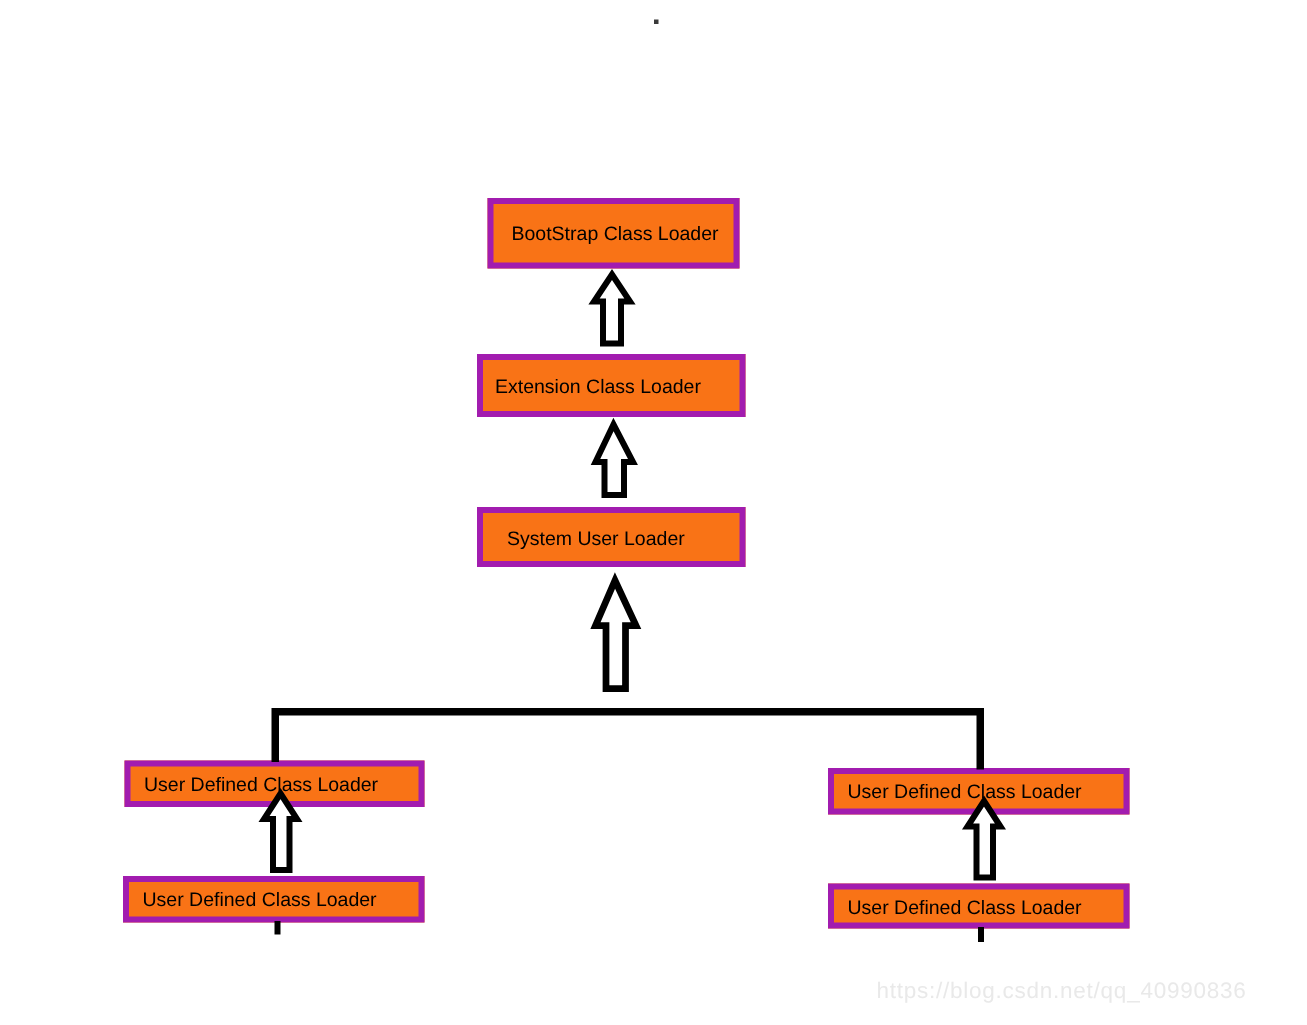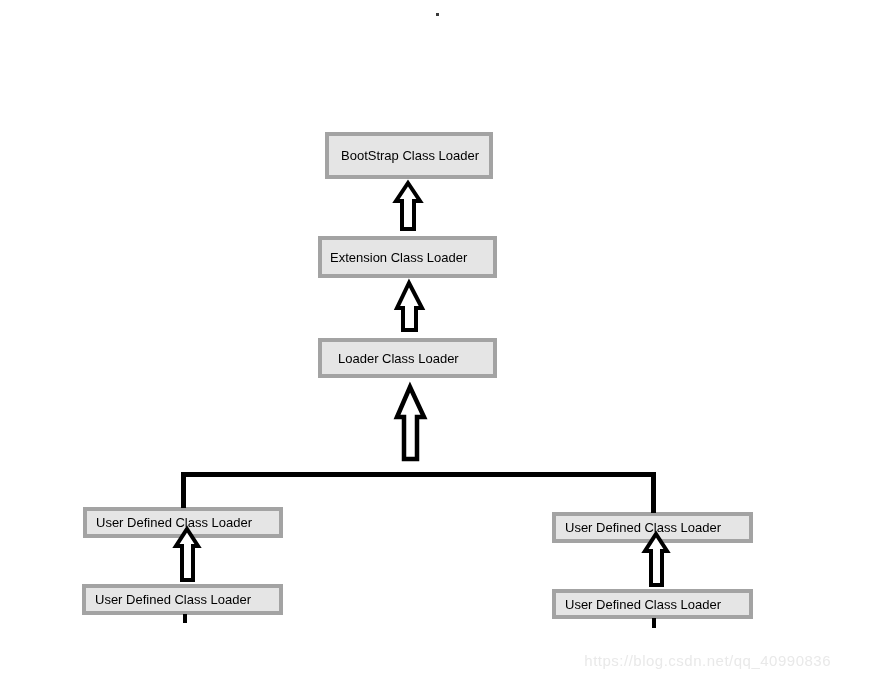--- a/index.html
+++ b/index.html
@@ -11,22 +11,22 @@
     position: relative;
     width: 871px;
     height: 683px;
     background: #ffffff;
     overflow: hidden;
     font-family: "Liberation Sans", "DejaVu Sans", sans-serif;
   }
   .node {
     position: absolute;
     box-sizing: border-box;
-    background: #e5e5e5;
-    border: 4px solid #a3a3a3;
+    background: #f97316;
+    border: 4px solid #a21caf;
     display: flex;
     align-items: center;
     font-size: 13px;
     color: #000000;
     white-space: nowrap;
   }
   #n-bootstrap { left: 325px; top: 132px; width: 168px; height: 47px; padding-left: 12px; }
   #n-extension { left: 318px; top: 236px; width: 179px; height: 42px; padding-left: 8px; }
   #n-system    { left: 318px; top: 338px; width: 179px; height: 40px; padding-left: 16px; }
   #n-ul-parent { left: 83px;  top: 507px; width: 200px; height: 31px; padding-left: 9px; }
@@ -76,21 +76,21 @@
 
   <div class="node" id="n-bootstrap">
     <span>BootStrap Class Loader</span>
   </div>
 
   <div class="node" id="n-extension">
     <span>Extension Class Loader</span>
   </div>
 
   <div class="node" id="n-system">
-    <span>Loader Class Loader</span>
+    <span>System User Loader</span>
   </div>
 
   <div class="node" id="n-ul-parent">
     <span>User Defined Class Loader</span>
   </div>
 
   <div class="node" id="n-ul-child">
     <span>User Defined Class Loader</span>
   </div>
 

